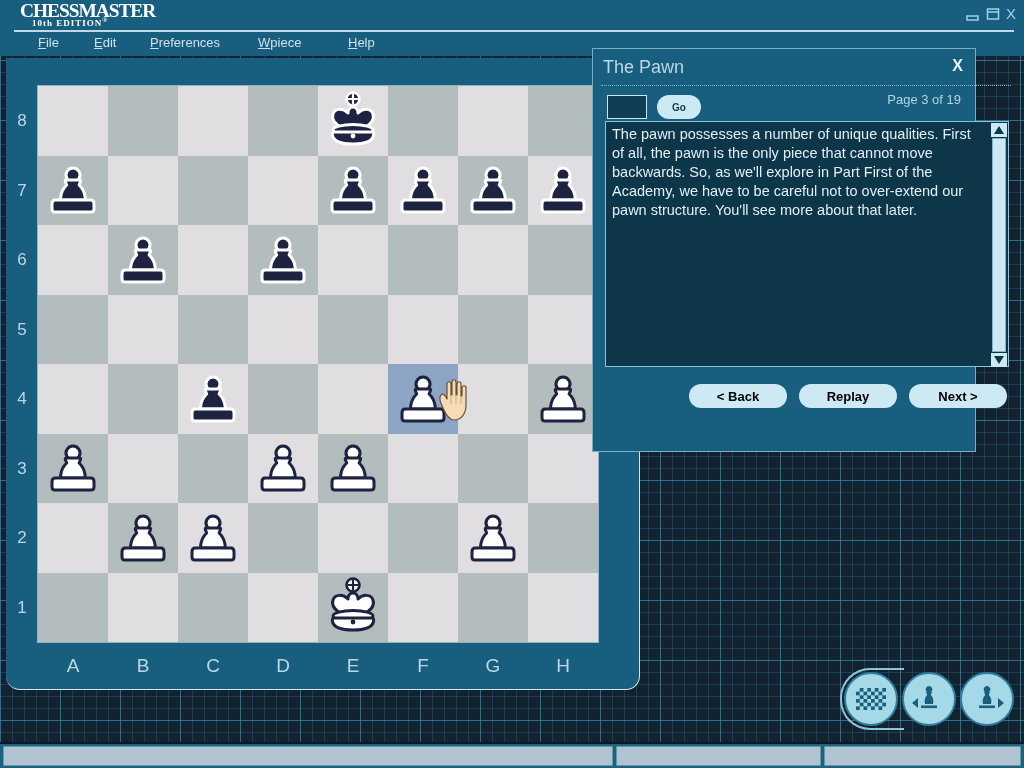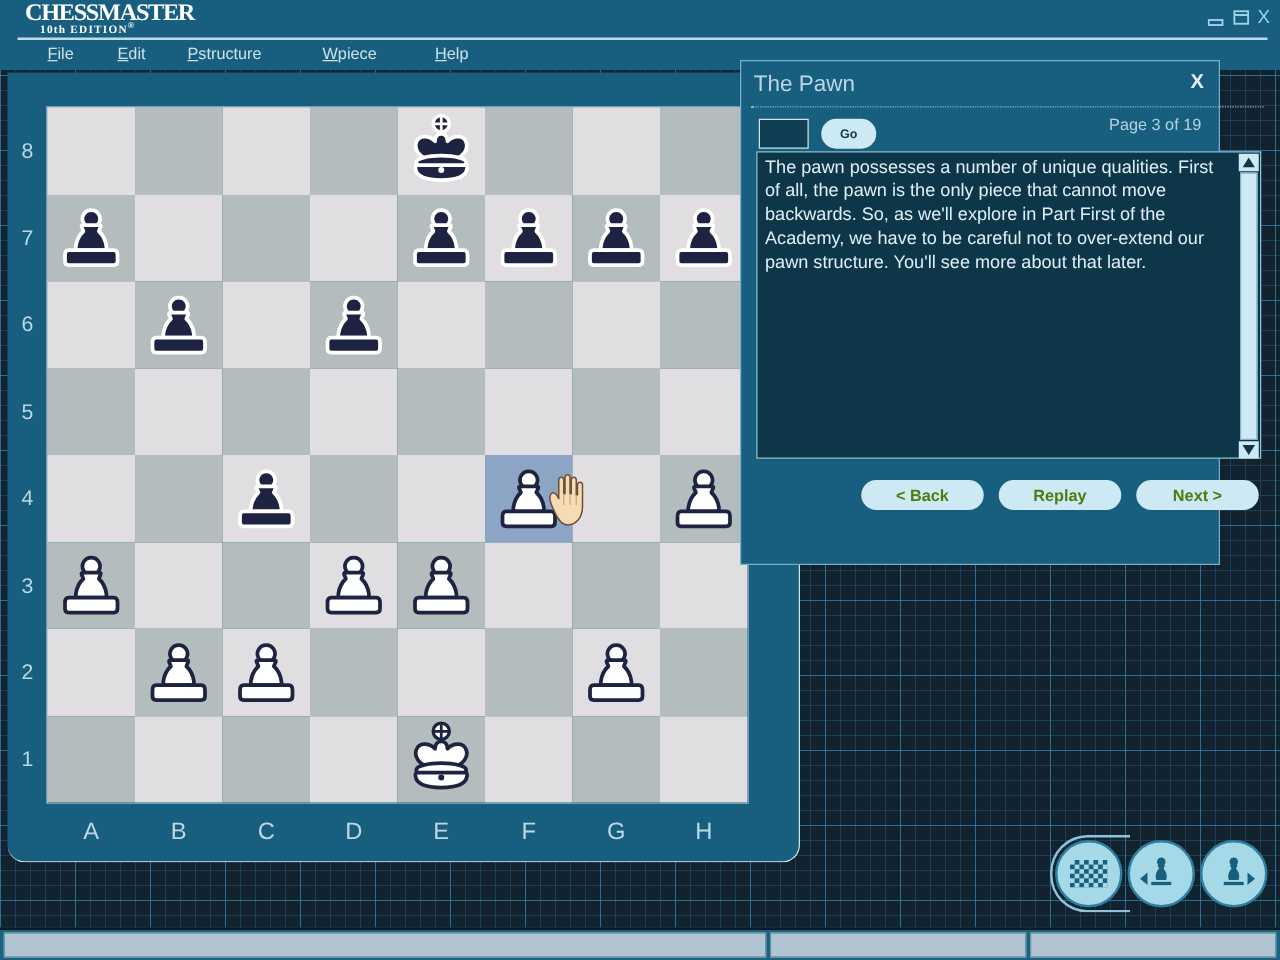--- a/index.html
+++ b/index.html
@@ -162,21 +162,21 @@
     background:#cdeaf4;border:1px solid #7fb6cc;box-sizing:border-box;
     cursor:pointer;
   }
   #panel-buttons{
     position:absolute;left:0;top:330px;width:428px;height:34px;
     display:flex;justify-content:flex-end;align-items:center;gap:12px;
     padding-right:14px;box-sizing:border-box;
   }
   .pill{
     width:98px;height:24px;
-    background:#cdeaf4;color:#4d7c0f;
+    background:#cdeaf4;color:#000000;
     font-size:13px;font-weight:bold;
     border:none;border-radius:12px;cursor:pointer;
     font-family:"Liberation Sans",sans-serif;
   }
   
   #circlebar{
     position:absolute;right:8px;bottom:42px;width:176px;height:54px;
   }
   .cbtn{
     position:absolute;top:0;width:50px;height:50px;border-radius:50%;
@@ -231,21 +231,21 @@
         </svg>
     </span>
     <span class="wbtn">X</span>
   </div>
 
   <div id="hrule"></div>
 
   <div id="menubar">
     <div class="menu-item" style="left:12px"><u>F</u><span>ile</span></div>
     <div class="menu-item" style="left:68px"><u>E</u><span>dit</span></div>
-    <div class="menu-item" style="left:124px"><u>P</u><span>structure</span></div>
+    <div class="menu-item" style="left:124px"><u>P</u><span>references</span></div>
     <div class="menu-item" style="left:232px"><u>W</u><span>piece</span></div>
     <div class="menu-item" style="left:322px"><u>H</u><span>elp</span></div>
   </div>
 </div>
 
 <div id="boardwin">
   <div id="rankcol">
       <div class="rank-lbl" style="top: 0px;">8</div>
       <div class="rank-lbl" style="top: 69.5px;">7</div>
       <div class="rank-lbl" style="top: 139px;">6</div>

